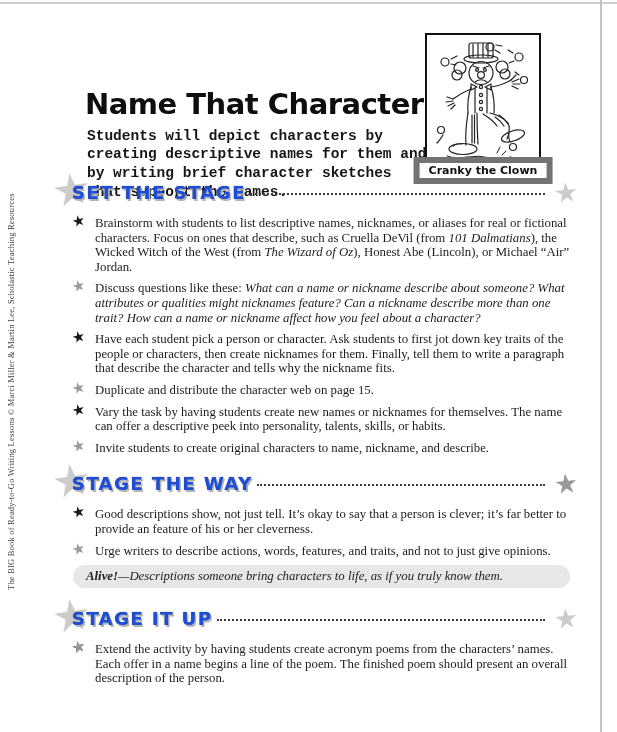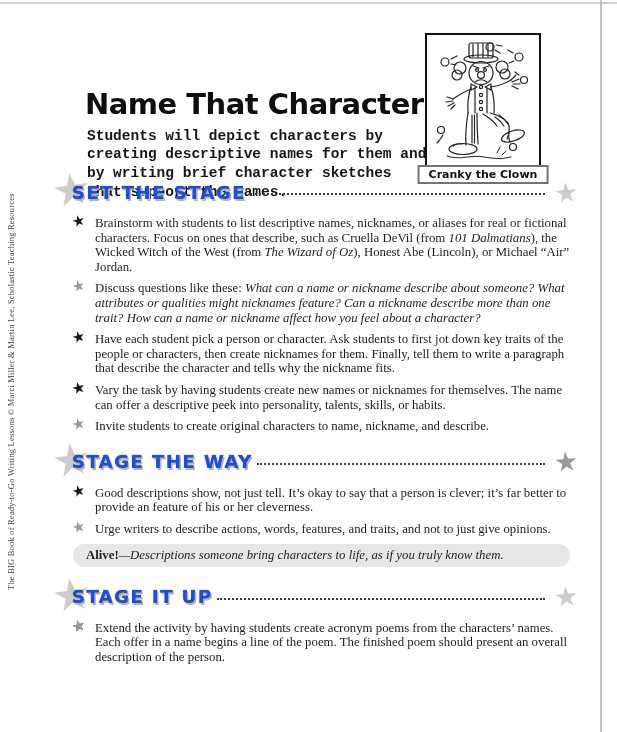--- a/index.html
+++ b/index.html
@@ -31,21 +31,21 @@
   }
 
   
   .clown-frame{
     position:absolute; left:425px; top:33px; width:112px; height:138px;
     border:2px solid #111; background:#fff;
   }
   .clown-frame svg{position:absolute;left:0;top:0;}
   .clown-caption{
     position:absolute; left:50%; bottom:-11px; transform:translateX(-50%);
-    background:#fff; border:2px solid #737373; padding:1px 9px;
+    background:#fff; border:6px solid #737373; padding:1px 9px;
     font-family:"DejaVu Sans", sans-serif; font-weight:bold; font-size:11px;
     white-space:nowrap; color:#111;
   }
 
   
   .content{position:absolute; left:72px; top:178px; width:506px;}
 
   .section-header{
     position:relative; display:flex; align-items:center;
     height:28px; margin-bottom:10px;
@@ -81,21 +81,21 @@
     font-family:"DejaVu Sans", sans-serif;
   }
   li[data-star="black"] .bullet-star{color:var(--star_black);}
   li[data-star="gray"]  .bullet-star{color:var(--star_gray_dark);}
   ul.bullets i{font-style:italic;}
 
   .callout{
     margin:2px 8px 16px 1px; background:#e7e7e7; border-radius:14px;
     padding:4px 13px; font-size:12.8px; line-height:15px; color:#222;
   }
-  .callout .lead{font-weight:bold; }
+  .callout .lead{font-weight:bold; font-style:italic;}
   .callout .rest{font-style:italic;}
 
   .clown-art{stroke:#222; fill:none; stroke-width:1.2; stroke-linecap:round; stroke-linejoin:round;}
 </style>
 </head>
 <body>
 
 <div class="page">
   <div class="edge-top"></div>
   <div class="edge-right"></div>
@@ -175,21 +175,21 @@
     <div class="section-header">
       <span class="header-star-left">★</span>
       <span class="heading">SET THE STAGE</span>
       <span class="dots"></span>
       <span class="header-star-right star-light">★</span>
     </div>
     <ul class="bullets">
       <li data-star="black"><span class="bullet-star">★</span><span><span>Brainstorm with students to list descriptive names, nicknames, or aliases for real or fictional characters. Focus on ones that describe, such as Cruella DeVil (from </span><i>101 Dalmatians</i><span>), the Wicked Witch of the West (from </span><i>The Wizard of Oz</i><span>), Honest Abe (Lincoln), or Michael “Air” Jordan.</span></span></li>
       <li data-star="gray"><span class="bullet-star">★</span><span><span>Discuss questions like these: </span><i>What can a name or nickname describe about someone? What attributes or qualities might nicknames feature? Can a nickname describe more than one trait? How can a name or nickname affect how you feel about a character?</i></span></li>
       <li data-star="black"><span class="bullet-star">★</span><span><span>Have each student pick a person or character. Ask students to first jot down key traits of the people or characters, then create nicknames for them. Finally, tell them to write a paragraph that describe the character and tells why the nickname fits.</span></span></li>
-      <li data-star="gray"><span class="bullet-star">★</span></li>
+      <li data-star="gray"><span class="bullet-star">★</span><span><span>Duplicate and distribute the character web on page 15.</span></span></li>
       <li data-star="black"><span class="bullet-star">★</span><span><span>Vary the task by having students create new names or nicknames for themselves. The name can offer a descriptive peek into personality, talents, skills, or habits.</span></span></li>
       <li data-star="gray"><span class="bullet-star">★</span><span><span>Invite students to create original characters to name, nickname, and describe.</span></span></li>
     </ul>
 
     <div class="section-header">
       <span class="header-star-left">★</span>
       <span class="heading">STAGE THE WAY</span>
       <span class="dots"></span>
       <span class="header-star-right star-dark">★</span>
     </div>

